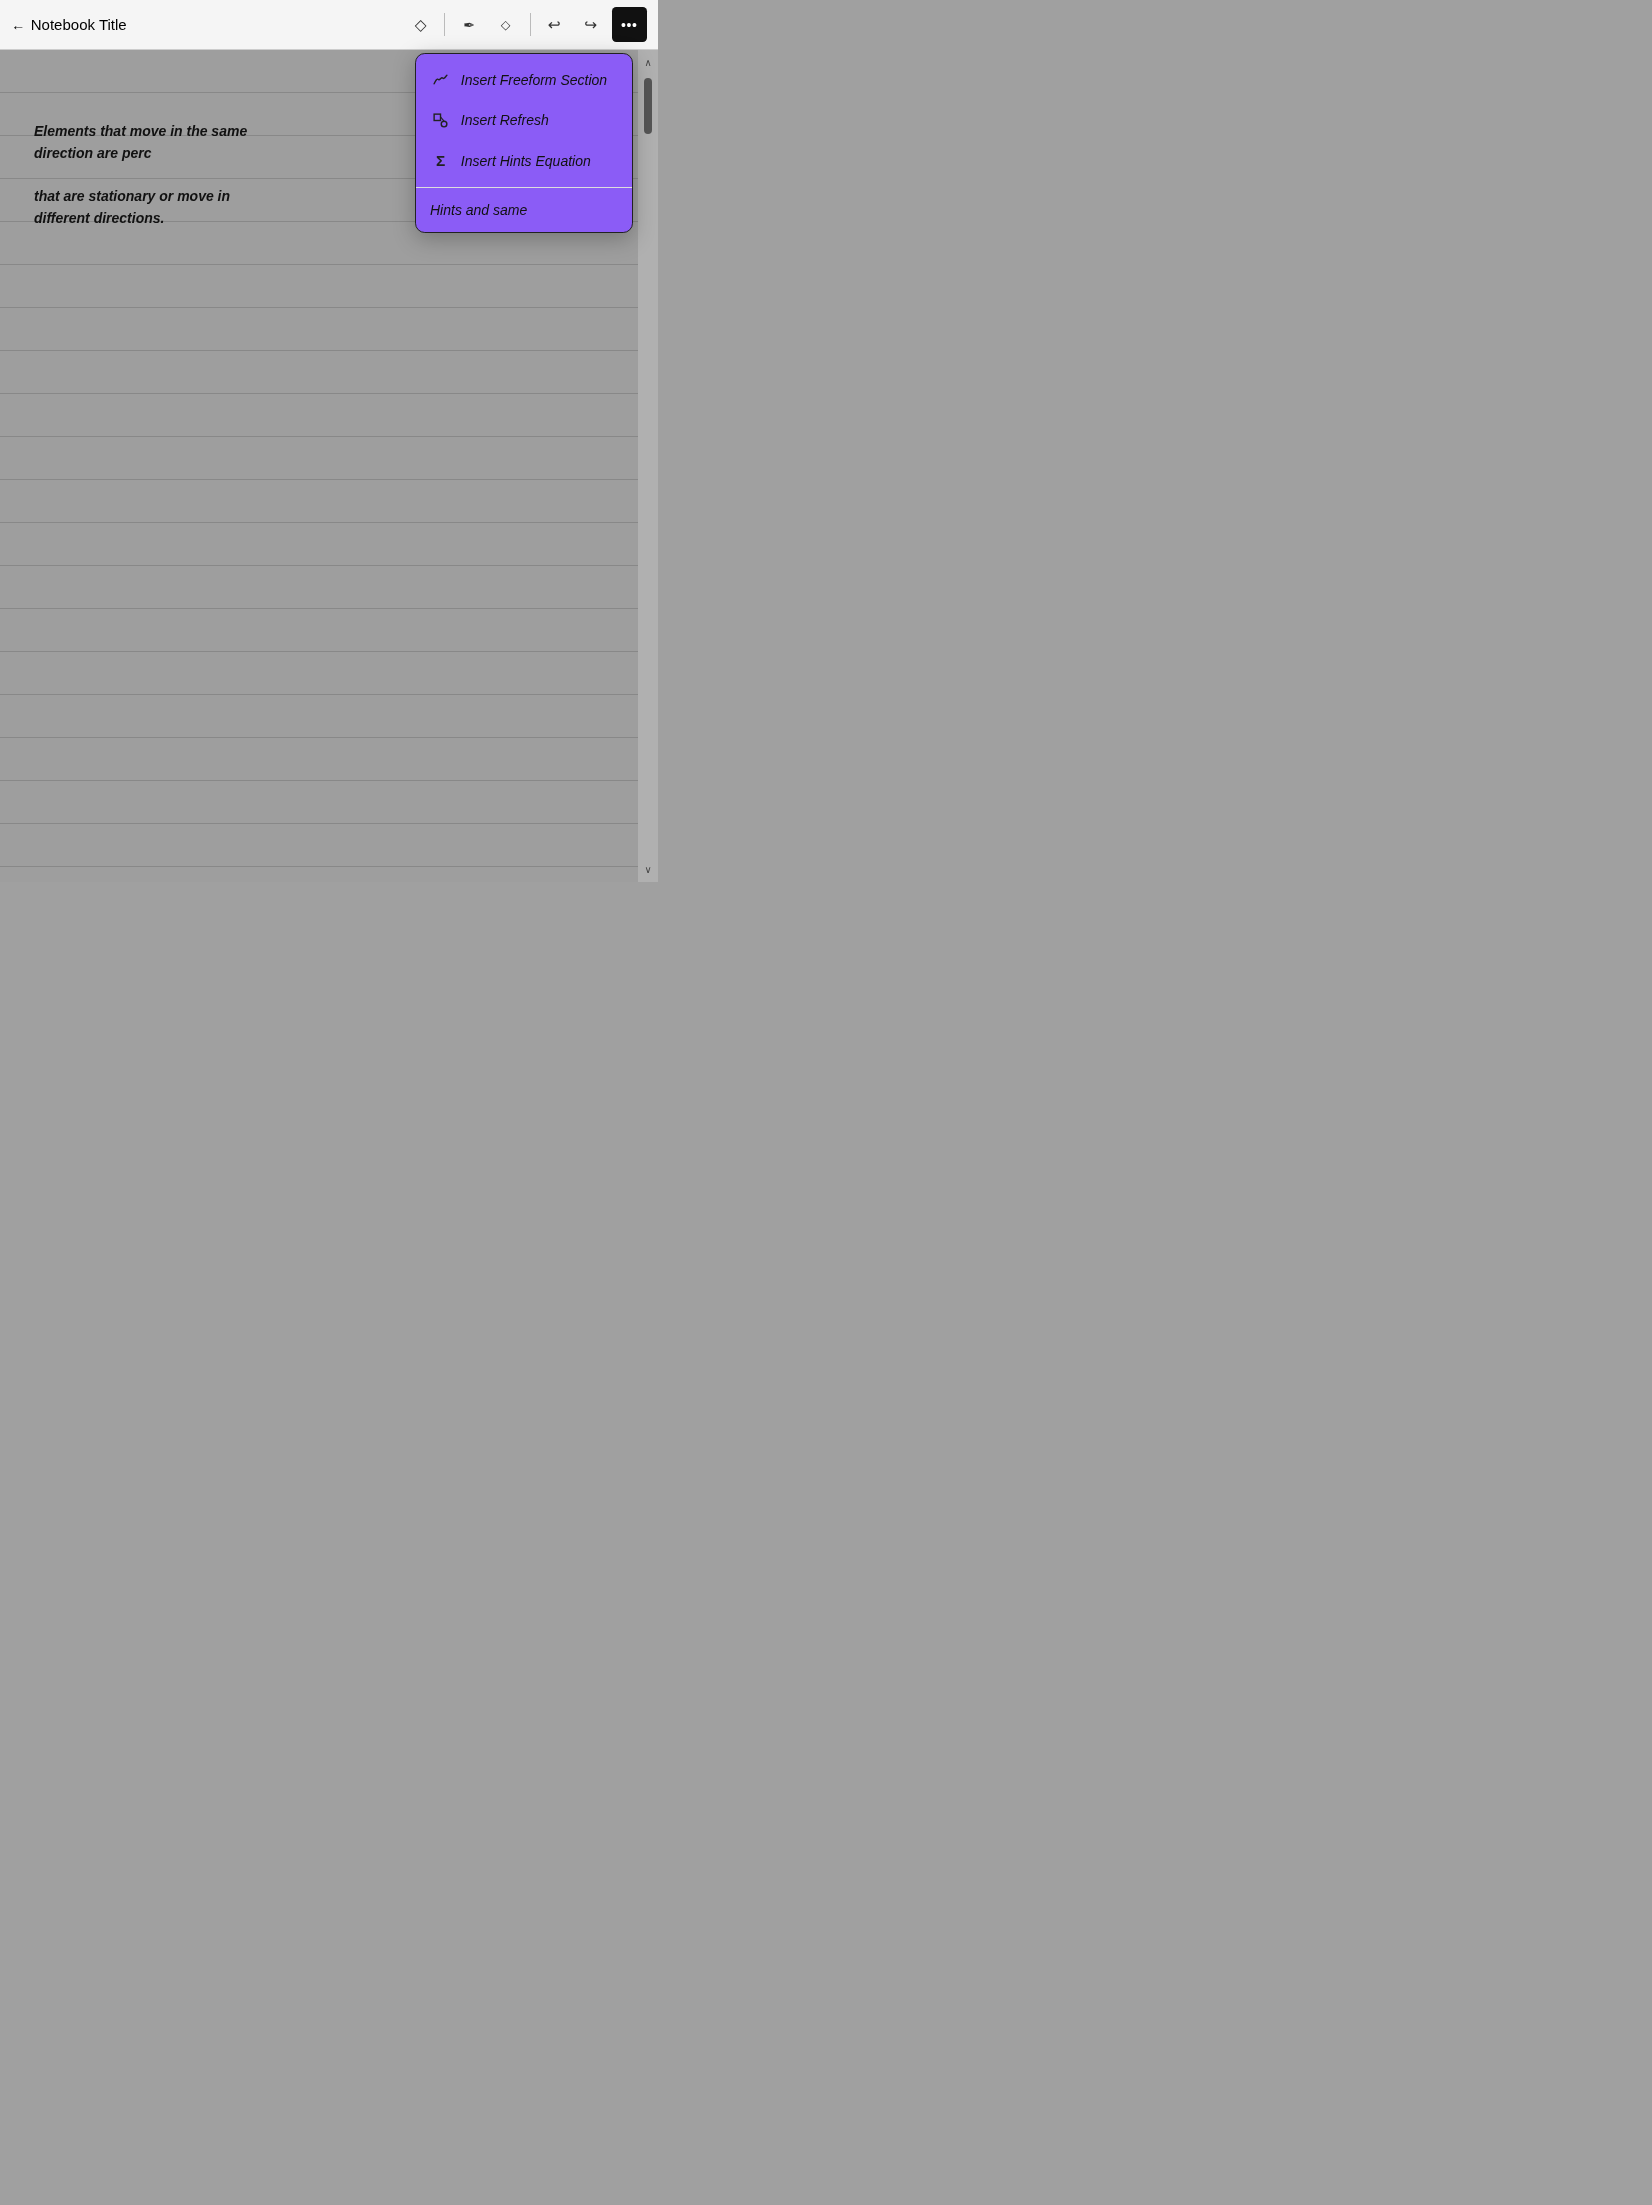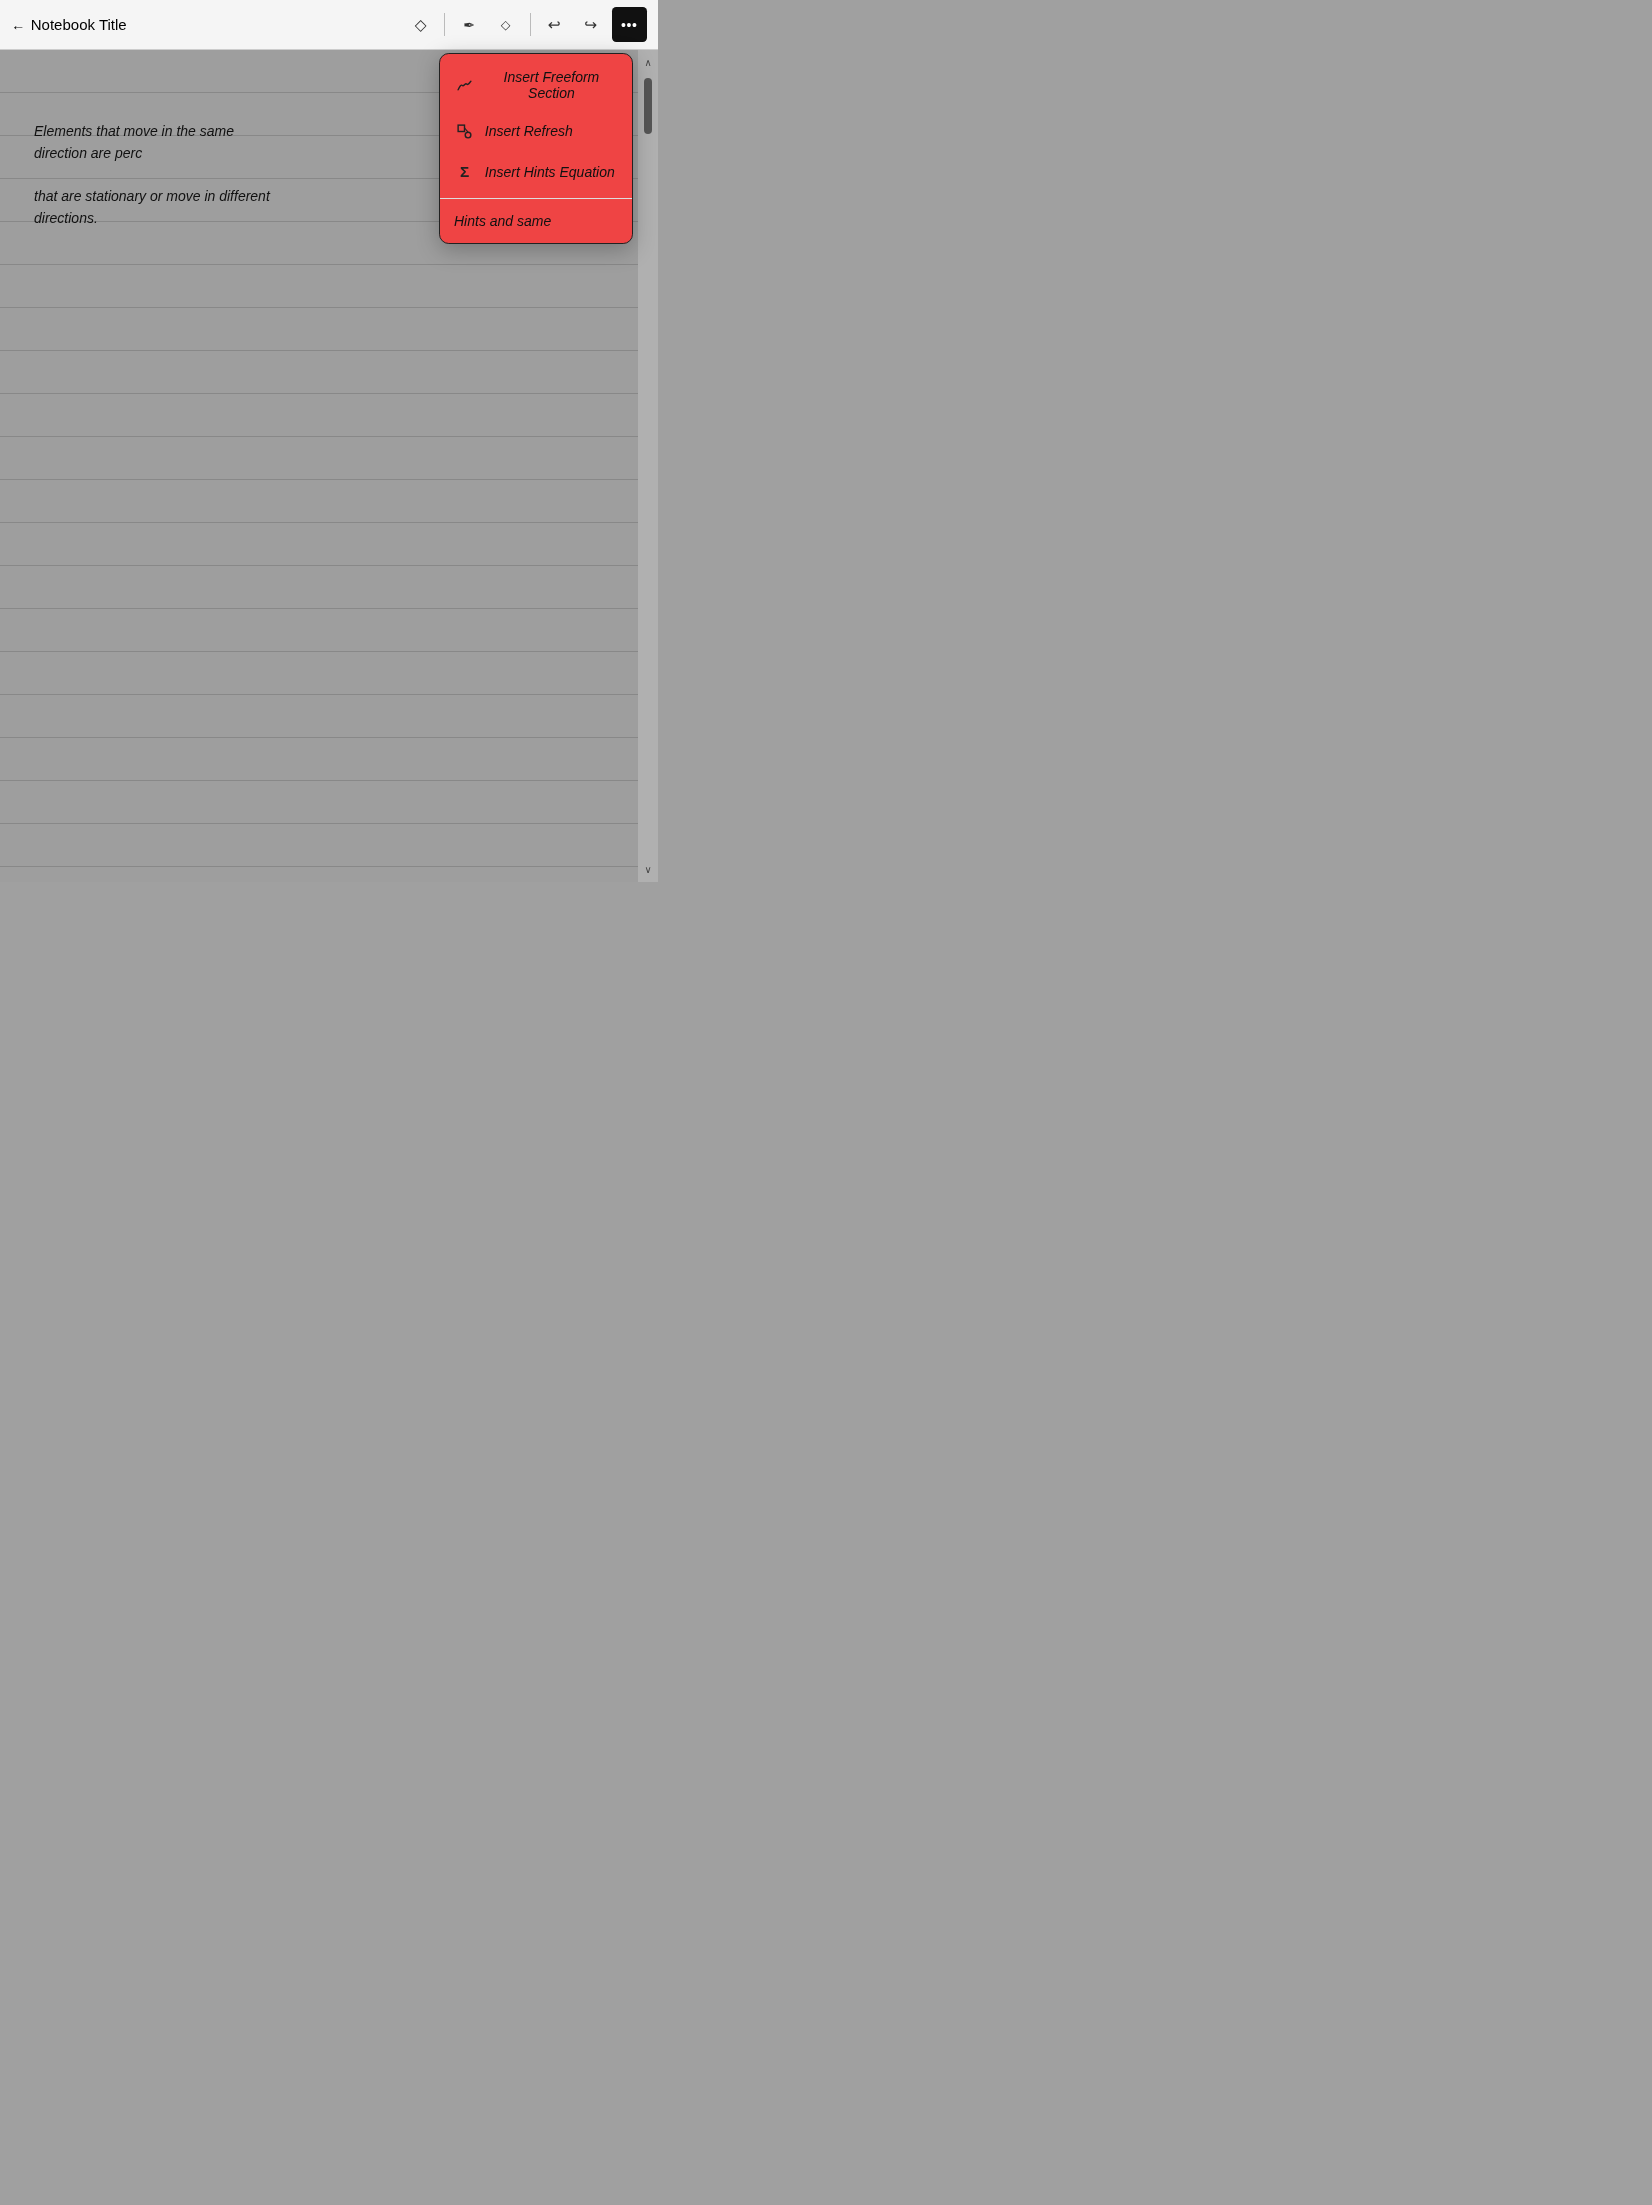--- a/index.html
+++ b/index.html
@@ -94,20 +94,21 @@
 
     
     .notebook-area {
       position: absolute;
       top: 50px;
       left: 0;
       right: 19.6px;
       bottom: 0;
       background: #9e9e9e;
       overflow: hidden;
+      font-weight: bold;
     }
 
     
     .ruled-lines {
       position: absolute;
       top: 0;
       left: 0;
       right: 0;
       bottom: 0;
     }
@@ -172,28 +173,27 @@
       cursor: pointer;
       font-size: 9.8px;
       color: #444;
     }
 
     
     .dropdown-menu {
       position: absolute;
       top: 53px;
       right: 25px;
-      width: 194px;
-      background: #ef4444;
+      width: 218px;
+      background: #8b5cf6;
       border-radius: 9.8px;
       border: 1.4px solid #222;
       box-shadow: 0 5.6px 22.4px rgba(0,0,0,0.25);
       overflow: hidden;
       z-index: 100;
-      text-align: center;
     }
 
     .menu-top-section {
       padding: 5.6px 0;
       border-bottom: 0.7px solid #ddd;
     }
 
     .menu-item {
       display: flex;
       align-items: center;

